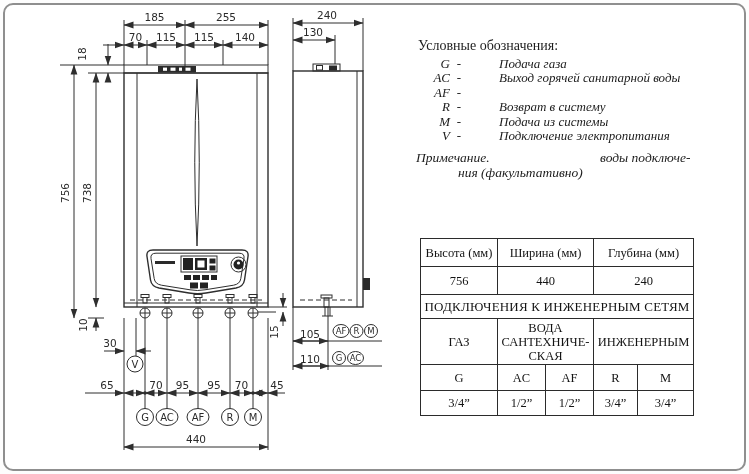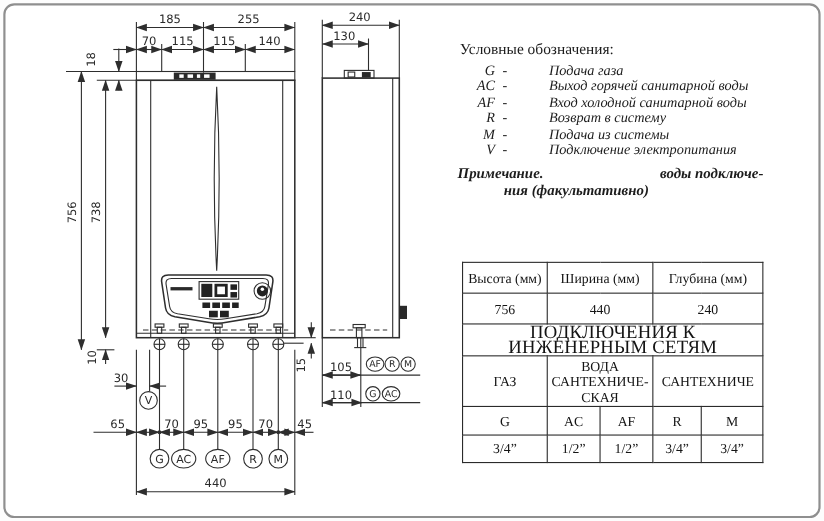--- a/index.html
+++ b/index.html
@@ -14,31 +14,31 @@
   .ln{stroke:#2e2e2e;stroke-width:1;fill:none;}
   .thk{stroke-width:1.4;}
   .dsh{stroke-dasharray:5 3;}
   
   .legend{position:absolute;left:418px;top:38px;width:326px;}
   .legend-title{font-size:14px;margin-bottom:3px;}
   .legend-row{display:flex;font-style:italic;font-size:13px;line-height:14.4px;}
   .lkey{width:32px;text-align:right;flex:none;}
   .ldash{width:18px;text-align:center;flex:none;}
   .ldesc{flex:1;margin-left:31px;}
-  .legend-note{position:relative;font-style:italic;font-weight:bold;font-size:13.5px;margin-top:7px;height:32px;}
+  .legend-note{position:relative;font-style:italic;font-weight:normal;font-size:13.5px;margin-top:7px;height:32px;}
   .note-label{position:absolute;left:-2px;top:0;}
   .note-rest{position:absolute;left:182px;top:0;}
   .note-line2{position:absolute;left:40px;top:15px;}
   
   .spec-table{position:absolute;left:420px;top:238px;border-collapse:collapse;table-layout:fixed;background:#fff;padding-left:36px;}
   .spec-table td{
     border:1.6px solid #2b2b2b;text-align:center;vertical-align:middle;
     font-size:12.5px;line-height:14px;padding:0 2px;color:#141414;
   }
-  .spec-table td.sect{font-size:17px;letter-spacing:.2px;}
+  .spec-table td.sect{font-size:13px;letter-spacing:.2px;}
 </style>
 </head>
 <body>
 
 <div class="frame"></div>
 
 <svg width="420" height="474" viewBox="0 0 420 474" style="position:absolute;left:0;top:0;">
   <defs>
     <marker id="ar" viewBox="0 0 10 10" refX="9.5" refY="5" markerWidth="10" markerHeight="10" orient="auto-start-reverse">
       <path d="M0,1.6 L10,5 L0,8.4 z" fill="#2e2e2e"></path>
@@ -262,21 +262,20 @@
     <span class="ldesc">Подача газа</span>
   </div>
   <div class="legend-row">
     <span class="lkey">AC</span>
     <span class="ldash">-</span>
     <span class="ldesc">Выход горячей санитарной воды</span>
   </div>
   <div class="legend-row">
     <span class="lkey">AF</span>
     <span class="ldash">-</span>
-    <span class="ldesc">Вход холодной санитарной воды</span>
   </div>
   <div class="legend-row">
     <span class="lkey">R</span>
     <span class="ldash">-</span>
     <span class="ldesc">Возврат в систему</span>
   </div>
   <div class="legend-row">
     <span class="lkey">M</span>
     <span class="ldash">-</span>
     <span class="ldesc">Подача из системы</span>
@@ -311,21 +310,21 @@
     <td style="height:27px">756</td>
     <td colspan="2">440</td>
     <td colspan="2">240</td>
   </tr>
   <tr>
     <td class="sect" colspan="5" style="height:23px">ПОДКЛЮЧЕНИЯ К ИНЖЕНЕРНЫМ СЕТЯМ</td>
   </tr>
   <tr>
     <td style="height:45px">ГАЗ</td>
     <td colspan="2">ВОДА САНТЕХНИЧЕ­СКАЯ</td>
-    <td colspan="2">САНТЕХНИЧЕ</td>
+    <td colspan="2">ИНЖЕНЕРНЫМ</td>
   </tr>
   <tr>
     <td style="height:25px">G</td>
     <td>AC</td>
     <td>AF</td>
     <td>R</td>
     <td>M</td>
   </tr>
   <tr>
     <td style="height:24px">3/4”</td>

